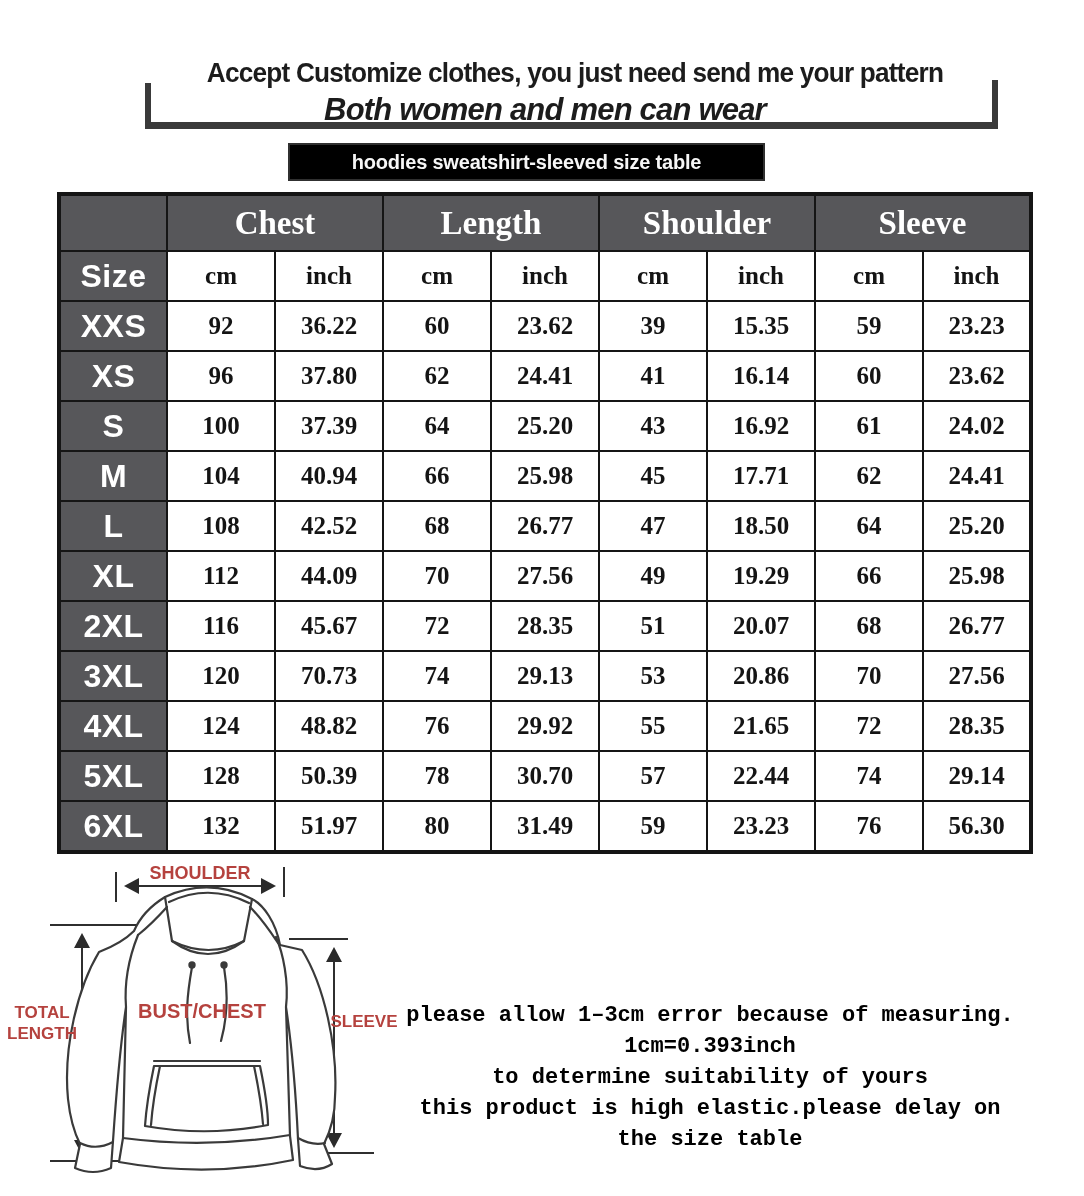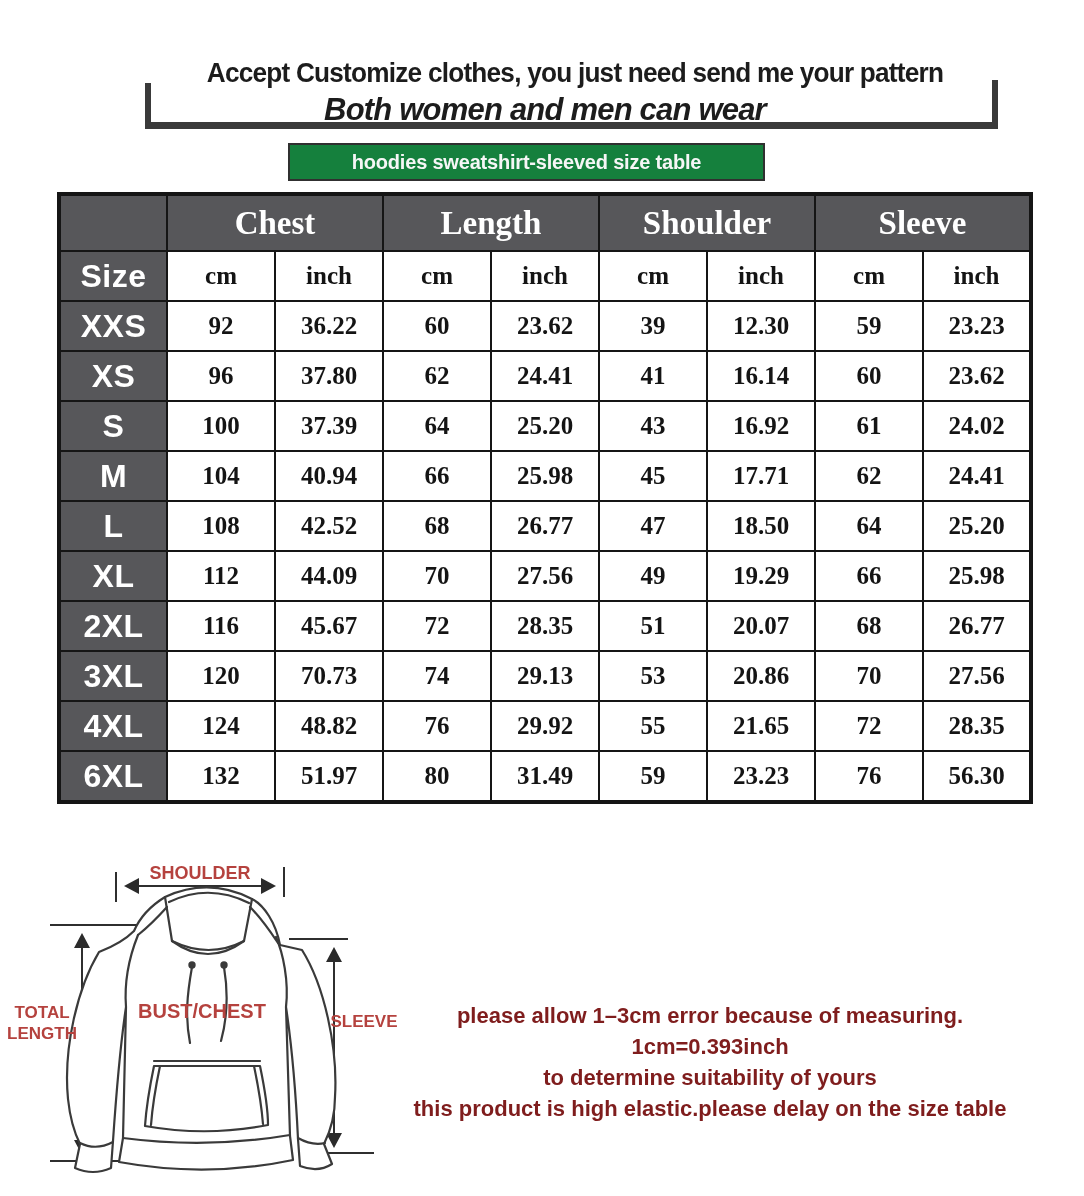--- a/index.html
+++ b/index.html
@@ -14,21 +14,21 @@
   }
   .headline-1{left:140px;width:870px;top:58px;font-size:27px;transform:scaleX(0.97);}
   .headline-2{left:100px;width:890px;top:92px;font-size:31px;font-style:italic;}
   .bracket-underline{position:absolute;left:145px;top:122px;width:853px;height:7px;background:#3a3a3a;}
   .bracket-riser-left{position:absolute;left:145px;top:83px;width:6px;height:46px;background:#3a3a3a;}
   .bracket-riser-right{position:absolute;left:992px;top:80px;width:6px;height:49px;background:#3a3a3a;}
 
   
   .title-banner{
     position:absolute;left:288px;top:143px;width:477px;height:38px;
-    background:#15803d;border:2px solid #303030;box-sizing:border-box;
+    background:#000000;border:2px solid #303030;box-sizing:border-box;
     display:flex;align-items:center;justify-content:center;
     color:#f6f6f6;font-weight:700;font-size:20px;letter-spacing:-0.2px;
   }
   .unit-label{
     position:absolute;left:840px;top:149px;width:172px;text-align:right;
     font-weight:700;font-size:23px;color:#161616;letter-spacing:-0.5px;margin-top:48px;
   }
 
   
   table.size-table{
@@ -52,21 +52,21 @@
     font-family:"Liberation Serif",serif;font-weight:700;font-size:25px;
   }
 
   
   .diagram-wrap{position:absolute;left:2px;top:855px;width:430px;height:341px;}
   .diagram-wrap svg{display:block;}
 
   
   .notes-block{
     position:absolute;left:395px;top:1000px;width:630px;text-align:center;
-    font-family:Liberation Sans, sans-serif;font-weight:700;color:#7f1d1d;
+    font-family:Liberation Mono, monospace;font-weight:700;color:#000000;
     font-size:22px;line-height:31px;
   }
 </style>
 </head>
 <body>
 
 <div class="headline-line headline-1">Accept Customize clothes, you just need send me your pattern</div>
 <div class="headline-line headline-2">Both women and men can wear</div>
 <div class="bracket-underline"></div>
 <div class="bracket-riser-left"></div>
@@ -110,21 +110,21 @@
     </tr>
   </thead>
   <tbody>
       <tr>
         <td class="size-cell">XXS</td>
         <td class="val-cell">92</td>
         <td class="val-cell">36.22</td>
         <td class="val-cell">60</td>
         <td class="val-cell">23.62</td>
         <td class="val-cell">39</td>
-        <td class="val-cell">12.30</td>
+        <td class="val-cell">15.35</td>
         <td class="val-cell">59</td>
         <td class="val-cell">23.23</td>
       </tr>
       <tr>
         <td class="size-cell">XS</td>
         <td class="val-cell">96</td>
         <td class="val-cell">37.80</td>
         <td class="val-cell">62</td>
         <td class="val-cell">24.41</td>
         <td class="val-cell">41</td>
@@ -201,20 +201,31 @@
       <tr>
         <td class="size-cell">4XL</td>
         <td class="val-cell">124</td>
         <td class="val-cell">48.82</td>
         <td class="val-cell">76</td>
         <td class="val-cell">29.92</td>
         <td class="val-cell">55</td>
         <td class="val-cell">21.65</td>
         <td class="val-cell">72</td>
         <td class="val-cell">28.35</td>
+      </tr>
+      <tr>
+        <td class="size-cell">5XL</td>
+        <td class="val-cell">128</td>
+        <td class="val-cell">50.39</td>
+        <td class="val-cell">78</td>
+        <td class="val-cell">30.70</td>
+        <td class="val-cell">57</td>
+        <td class="val-cell">22.44</td>
+        <td class="val-cell">74</td>
+        <td class="val-cell">29.14</td>
       </tr>
       <tr>
         <td class="size-cell">6XL</td>
         <td class="val-cell">132</td>
         <td class="val-cell">51.97</td>
         <td class="val-cell">80</td>
         <td class="val-cell">31.49</td>
         <td class="val-cell">59</td>
         <td class="val-cell">23.23</td>
         <td class="val-cell">76</td>

